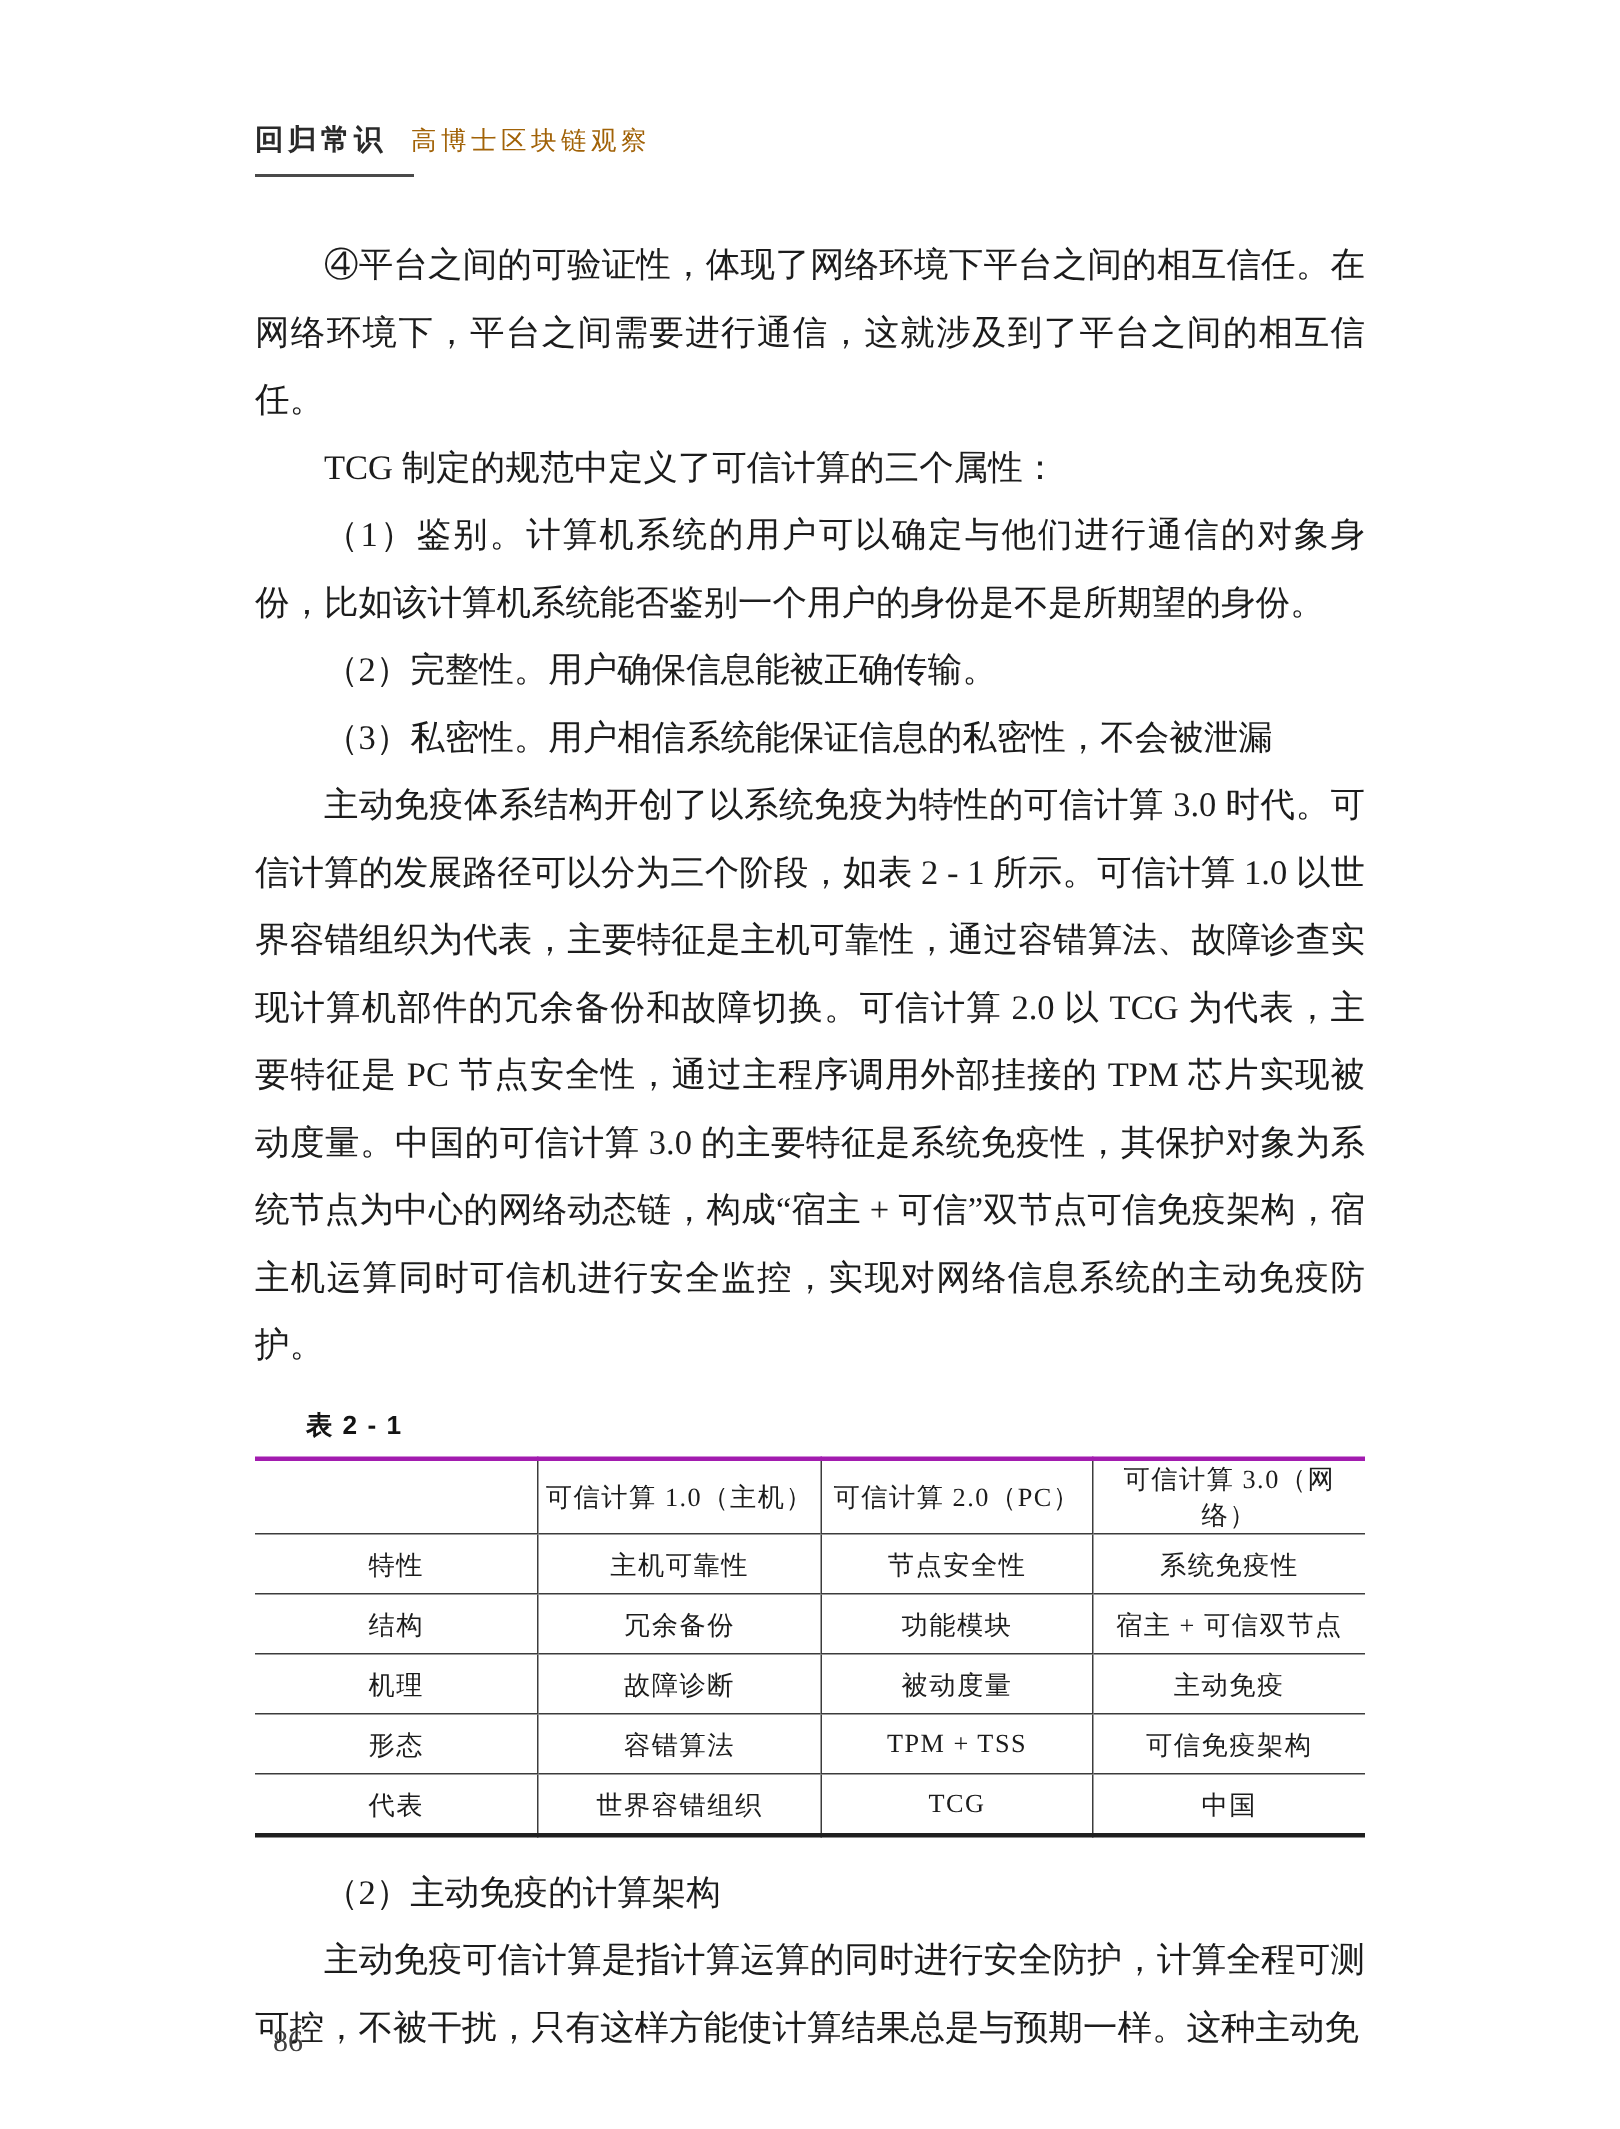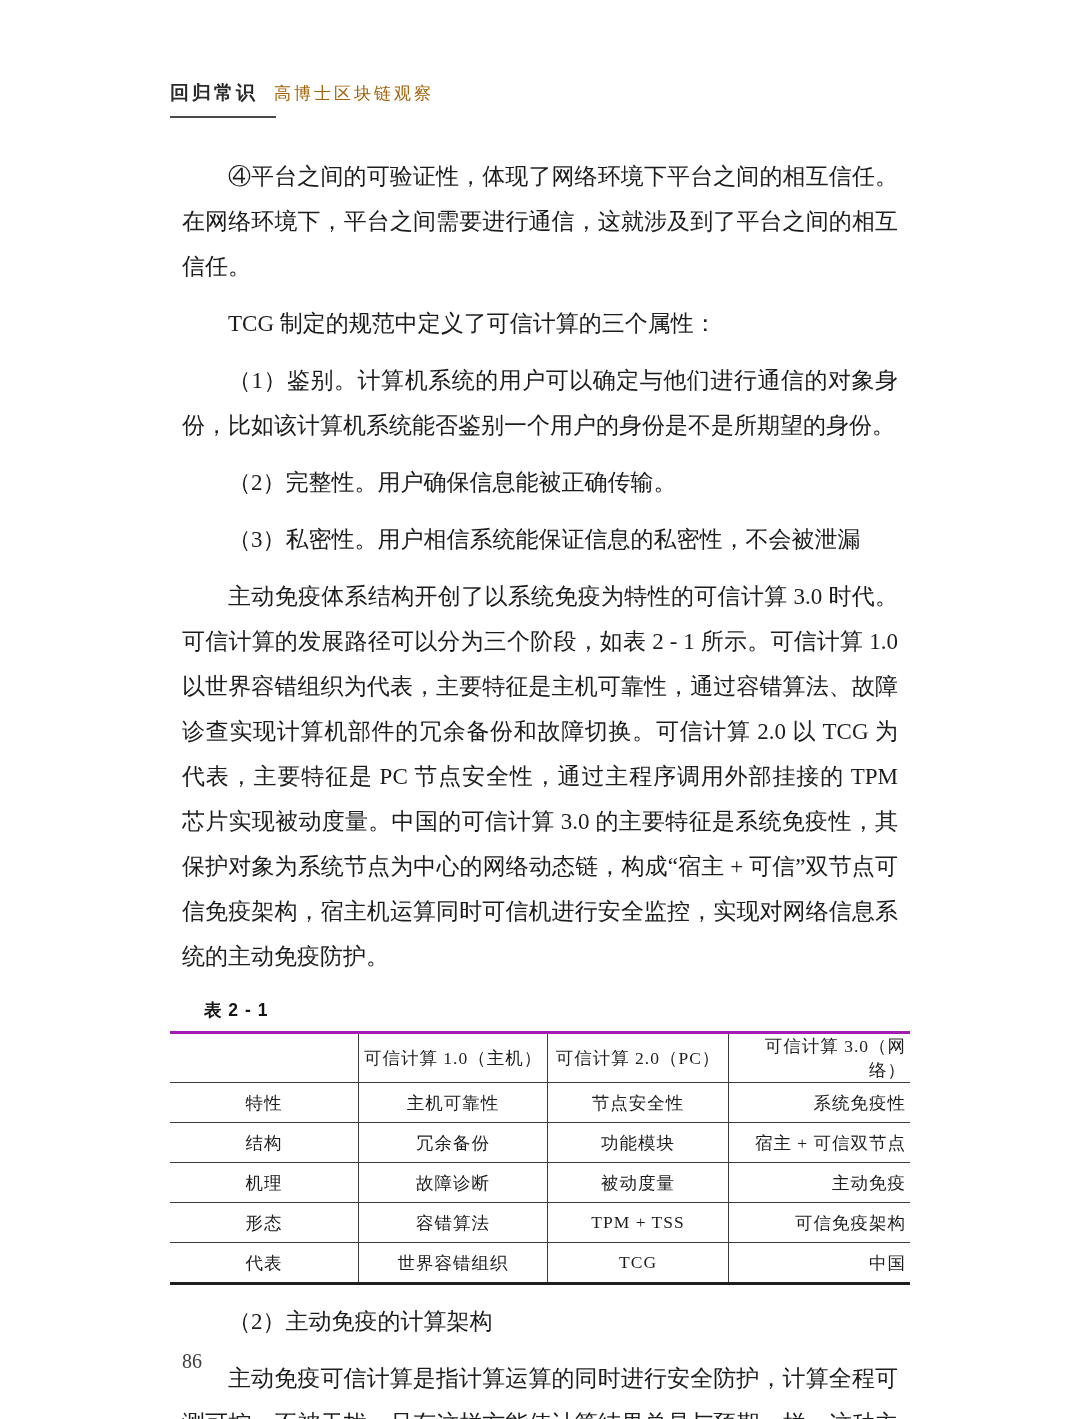--- a/index.html
+++ b/index.html
@@ -27,21 +27,21 @@
     width:106px; height:0;
     border-bottom:2px solid #4a4a4a;
     margin-top:10px;
   }
   .body-text {
     margin-top:36px;
     font-size:23px;
     line-height:45px;
     text-align:justify;
   }
-  .body-text p { margin:12px; text-indent:2em; }
+  .body-text p { margin:0; text-indent:2em; }
   .table-caption {
     position:relative;
     margin-top:16px;
     height:30px;
     font-family:"Liberation Sans","DejaVu Sans",sans-serif;
     font-weight:700;
     font-size:17.5px;
     color:#141414;
   }
   .caption-label { position:absolute; left:34px; top:3px; letter-spacing:1px; }
@@ -59,21 +59,21 @@
   table.dev-table td {
     border-right:1.2px solid #3c3c3c;
     border-top:1.2px solid #3c3c3c;
     text-align:center;
     vertical-align:middle;
     height:39px;
     padding:0 4px;
     letter-spacing:1px;
   }
   table.dev-table tr:first-child td { border-top:none; height:37px; }
-  table.dev-table td:last-child { border-right:none;text-align:right; }
+  table.dev-table td:last-child { border-right:none; }
   .after-table { margin-top:14px; }
   .page-number {
     position:absolute;
     left:182px; bottom:46px;
     font-size:20px;
     color:#404040;
   }
 </style>
 </head>
 <body>

